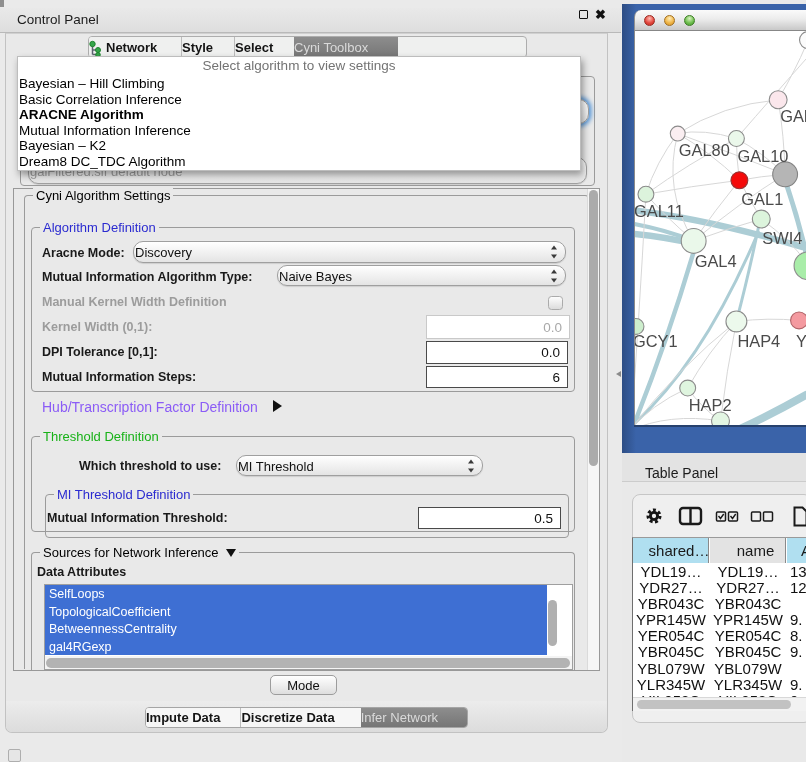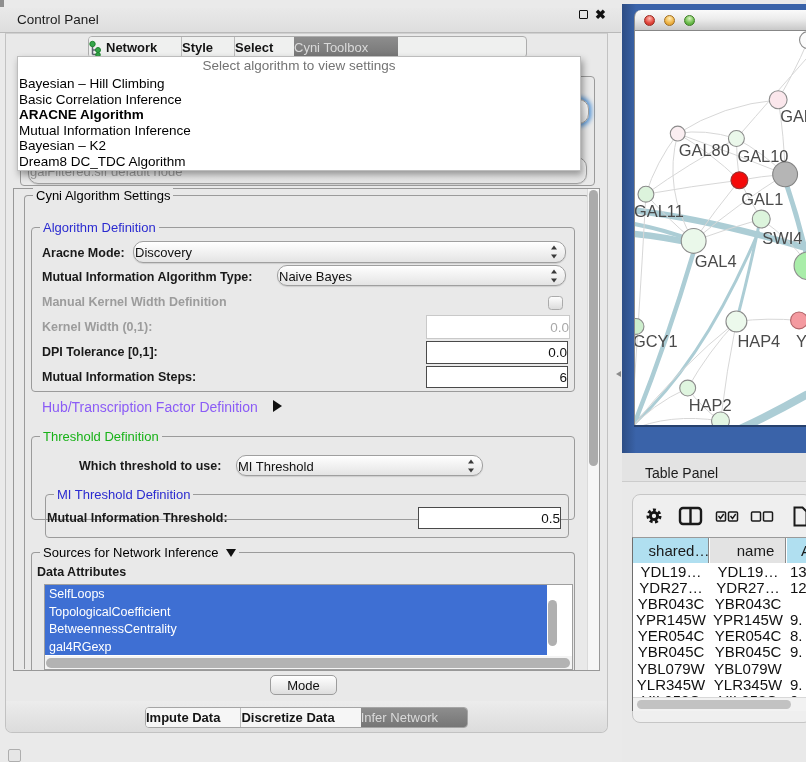--- a/index.html
+++ b/index.html
@@ -6,21 +6,21 @@
 .abs{position:absolute}
 .b{font-weight:bold}
 .lbl{position:absolute;font-size:12.5px;font-weight:bold;color:#1a1a1a;white-space:nowrap}
 .gl{position:absolute;top:-8px;left:8px;background:#e9e9e9;padding:0 3px;font-size:13px;line-height:15px;white-space:nowrap}
 .grp{position:absolute;border:1px solid #9b9b9b;border-radius:4px}
 .combo{position:absolute;border:1px solid #9f9f9f;border-radius:10px;background:linear-gradient(#ffffff,#e4e4e4);box-shadow:0 1px 1px rgba(0,0,0,.12)}
 .combo .ct{position:absolute;left:1px;top:50%;transform:translateY(-50%);font-size:13px;color:#111;white-space:nowrap}
 .spin{position:absolute;right:7px;top:50%;transform:translateY(-50%);width:7px;height:13px}
 .spin:before{content:"";position:absolute;left:0;top:0;border-left:3.5px solid transparent;border-right:3.5px solid transparent;border-bottom:4.5px solid #3a3a3a}
 .spin:after{content:"";position:absolute;left:0;bottom:0;border-left:3.5px solid transparent;border-right:3.5px solid transparent;border-top:4.5px solid #3a3a3a}
-.field{position:absolute;background:#fff;font-size:13.5px;color:#111;display:flex;align-items:center;justify-content:flex-end;}
+.field{position:absolute;background:#fff;font-size:13.5px;color:#111;display:flex;align-items:center;justify-content:flex-end;padding-right:7px}
 .tab{height:100%;display:flex;align-items:center;justify-content:flex-start;font-size:13px;font-weight:bold;color:#141414;background:#eff0ef}
 .tab.sep{border-left:1px solid #bcbcbc}
 .tab.on{background:linear-gradient(#8d8d8d,#767676);color:#dadada;font-weight:normal;border-left:none}
 </style></head>
 <body>
 
 <div class="abs" style="left:0;top:0;width:4px;height:7px;background:#8f8f8f"></div>
 
 <div class="abs" style="left:0;top:8px;width:621px;height:25px;background:linear-gradient(#e9e9e9,#dedede);border-bottom:1px solid #b9b9b9"></div>
 <div class="abs" style="left:17px;top:12px;font-size:13.5px;color:#1c1c1c">Control Panel</div>
@@ -73,21 +73,21 @@
 <div class="lbl" style="left:42px;top:320px;color:#9c9c9c">Kernel Width (0,1):</div>
 <div class="field" style="left:426px;top:315px;width:144px;height:24px;border:1px solid #c9c9c9;color:#a9a9a9">0.0</div>
 <div class="lbl" style="left:42px;top:345px">DPI Tolerance [0,1]:</div>
 <div class="field" style="left:426px;top:341px;width:142px;height:23px;border:1.5px solid #4a4a4a">0.0</div>
 <div class="lbl" style="left:42px;top:370px">Mutual Information Steps:</div>
 <div class="field" style="left:426px;top:366px;width:142px;height:22px;border:1.5px solid #4a4a4a">6</div>
 
 <div class="abs" style="left:42px;top:399px;font-size:14px;color:#8b5cf6;white-space:nowrap">Hub/Transcription Factor Definition</div>
 <div class="abs" style="left:273px;top:400px;width:0;height:0;border-top:6px solid transparent;border-bottom:6px solid transparent;border-left:9px solid #111"></div>
 
-<div class="grp" style="left:31px;top:436px;width:544px;height:84px">
+<div class="grp" style="left:31px;top:436px;width:544px;height:96px">
   <span class="gl" style="color:#18b218">Threshold Definition</span>
 </div>
 <div class="lbl" style="left:79px;top:459px">Which threshold to use:</div>
 <div class="combo" style="left:236px;top:455px;width:247px;height:21px">
     <span class="ct">MI Threshold</span>
     <span class="spin"></span>
   </div>
 
 <div class="grp" style="left:45px;top:494px;width:524px;height:44px">
   <span class="gl" style="color:#2b2bd0">MI Threshold Definition</span>

